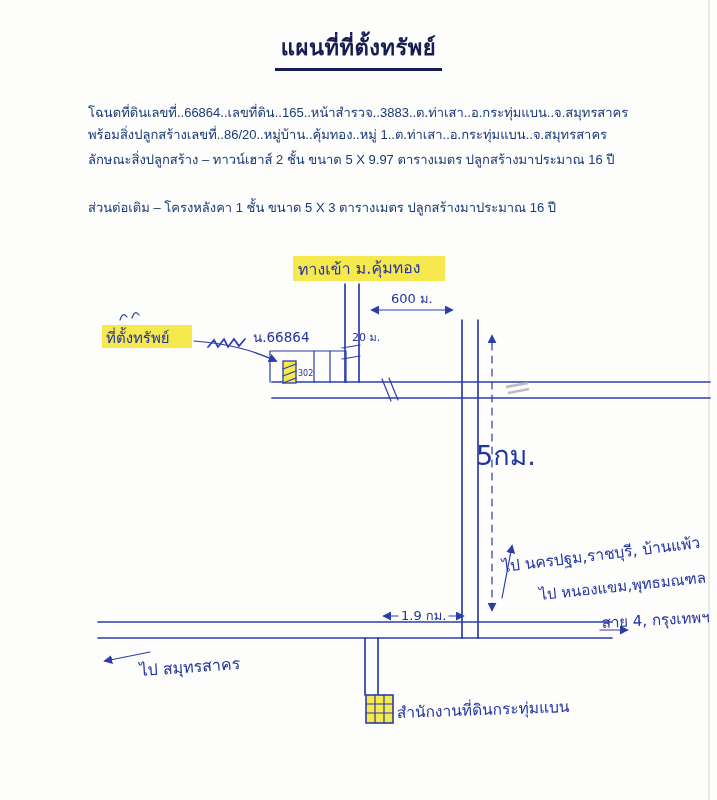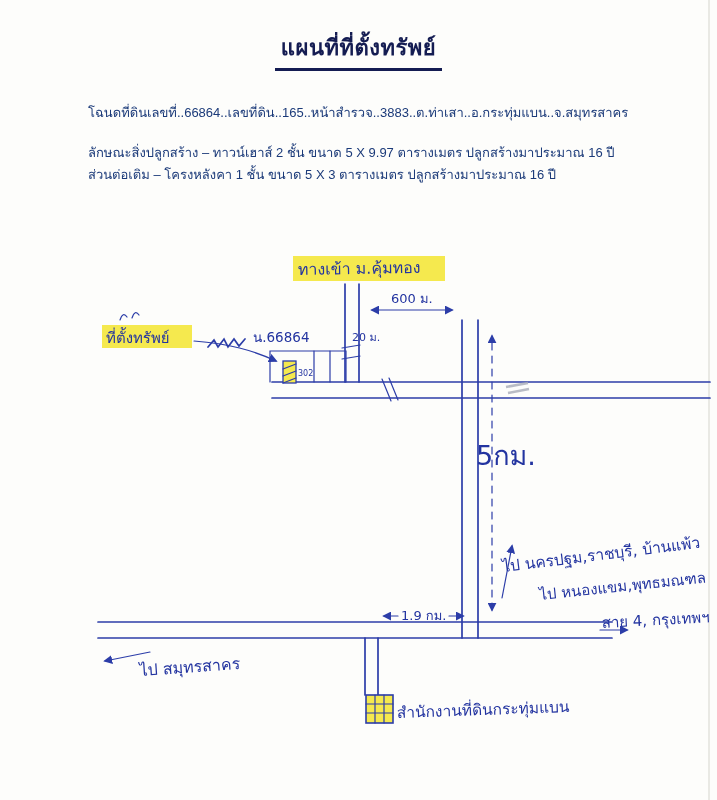--- a/index.html
+++ b/index.html
@@ -8,42 +8,43 @@
     font-family:"Liberation Sans",sans-serif;overflow:hidden;
   }
   .scan-edge{position:absolute;right:7px;top:0;width:2px;height:100%;background:#dcdcd6;opacity:.6;}
   .title-wrap{position:absolute;top:30px;left:0;width:100%;text-align:center;}
   .doc-title{
     display:inline-block;font-size:22px;font-weight:bold;color:#141c52;
     border-bottom:3px solid #141c52;padding:0 6px 3px 6px;letter-spacing:.5px;
   }
   .desc{position:absolute;left:88px;top:102px;color:#1b3a79;font-size:13px;}
   .desc p{margin:0;line-height:22px;white-space:nowrap;}
-  .desc p.gap1{margin-top:18px;}
-  .desc p.gap2{margin-top:0;}
+  .desc p.gap1{margin-top:3px;}
+  .desc p.gap2{margin-top:26px;}
   svg.map{position:absolute;left:0;top:248px;}
   .ink{stroke:#2c3da8;stroke-width:1.7;fill:none;stroke-linecap:round;}
   .ink-thin{stroke:#2c3da8;stroke-width:1.2;fill:none;stroke-linecap:round;}
   .smudge{stroke:#a7abb8;stroke-width:2.5;fill:none;opacity:.8;}
   .hl{fill:#f5e94e;}
   .hand{font-family:"DejaVu Sans",sans-serif;fill:#2334a0;}
 </style>
 </head>
 <body>
 
 <div class="page">
 
   <div class="scan-edge"></div>
 
   <div class="title-wrap">
     <span class="doc-title">แผนที่ที่ตั้งทรัพย์</span>
   </div>
 
   <div class="desc">
     <p>โฉนดที่ดินเลขที่..66864..เลขที่ดิน..165..หน้าสำรวจ..3883..ต.ท่าเสา..อ.กระทุ่มแบน..จ.สมุทรสาคร</p>
+    <p>พร้อมสิ่งปลูกสร้างเลขที่..86/20..หมู่บ้าน..คุ้มทอง..หมู่ 1..ต.ท่าเสา..อ.กระทุ่มแบน..จ.สมุทรสาคร</p>
     <p class="gap1">ลักษณะสิ่งปลูกสร้าง – ทาวน์เฮาส์ 2 ชั้น ขนาด 5 X 9.97 ตารางเมตร ปลูกสร้างมาประมาณ 16 ปี</p>
     <p class="gap2">ส่วนต่อเติม – โครงหลังคา 1 ชั้น ขนาด 5 X 3 ตารางเมตร ปลูกสร้างมาประมาณ 16 ปี</p>
   </div>
 
   <svg class="map" width="717" height="540" viewBox="0 0 717 540">
     <defs>
       <marker id="ah" viewBox="0 0 10 10" refX="8" refY="5" markerWidth="7.5" markerHeight="7.5" orient="auto-start-reverse">
         <path d="M0,0 L10,5 L0,10 z" fill="#2c3da8"></path>
       </marker>
     </defs>

